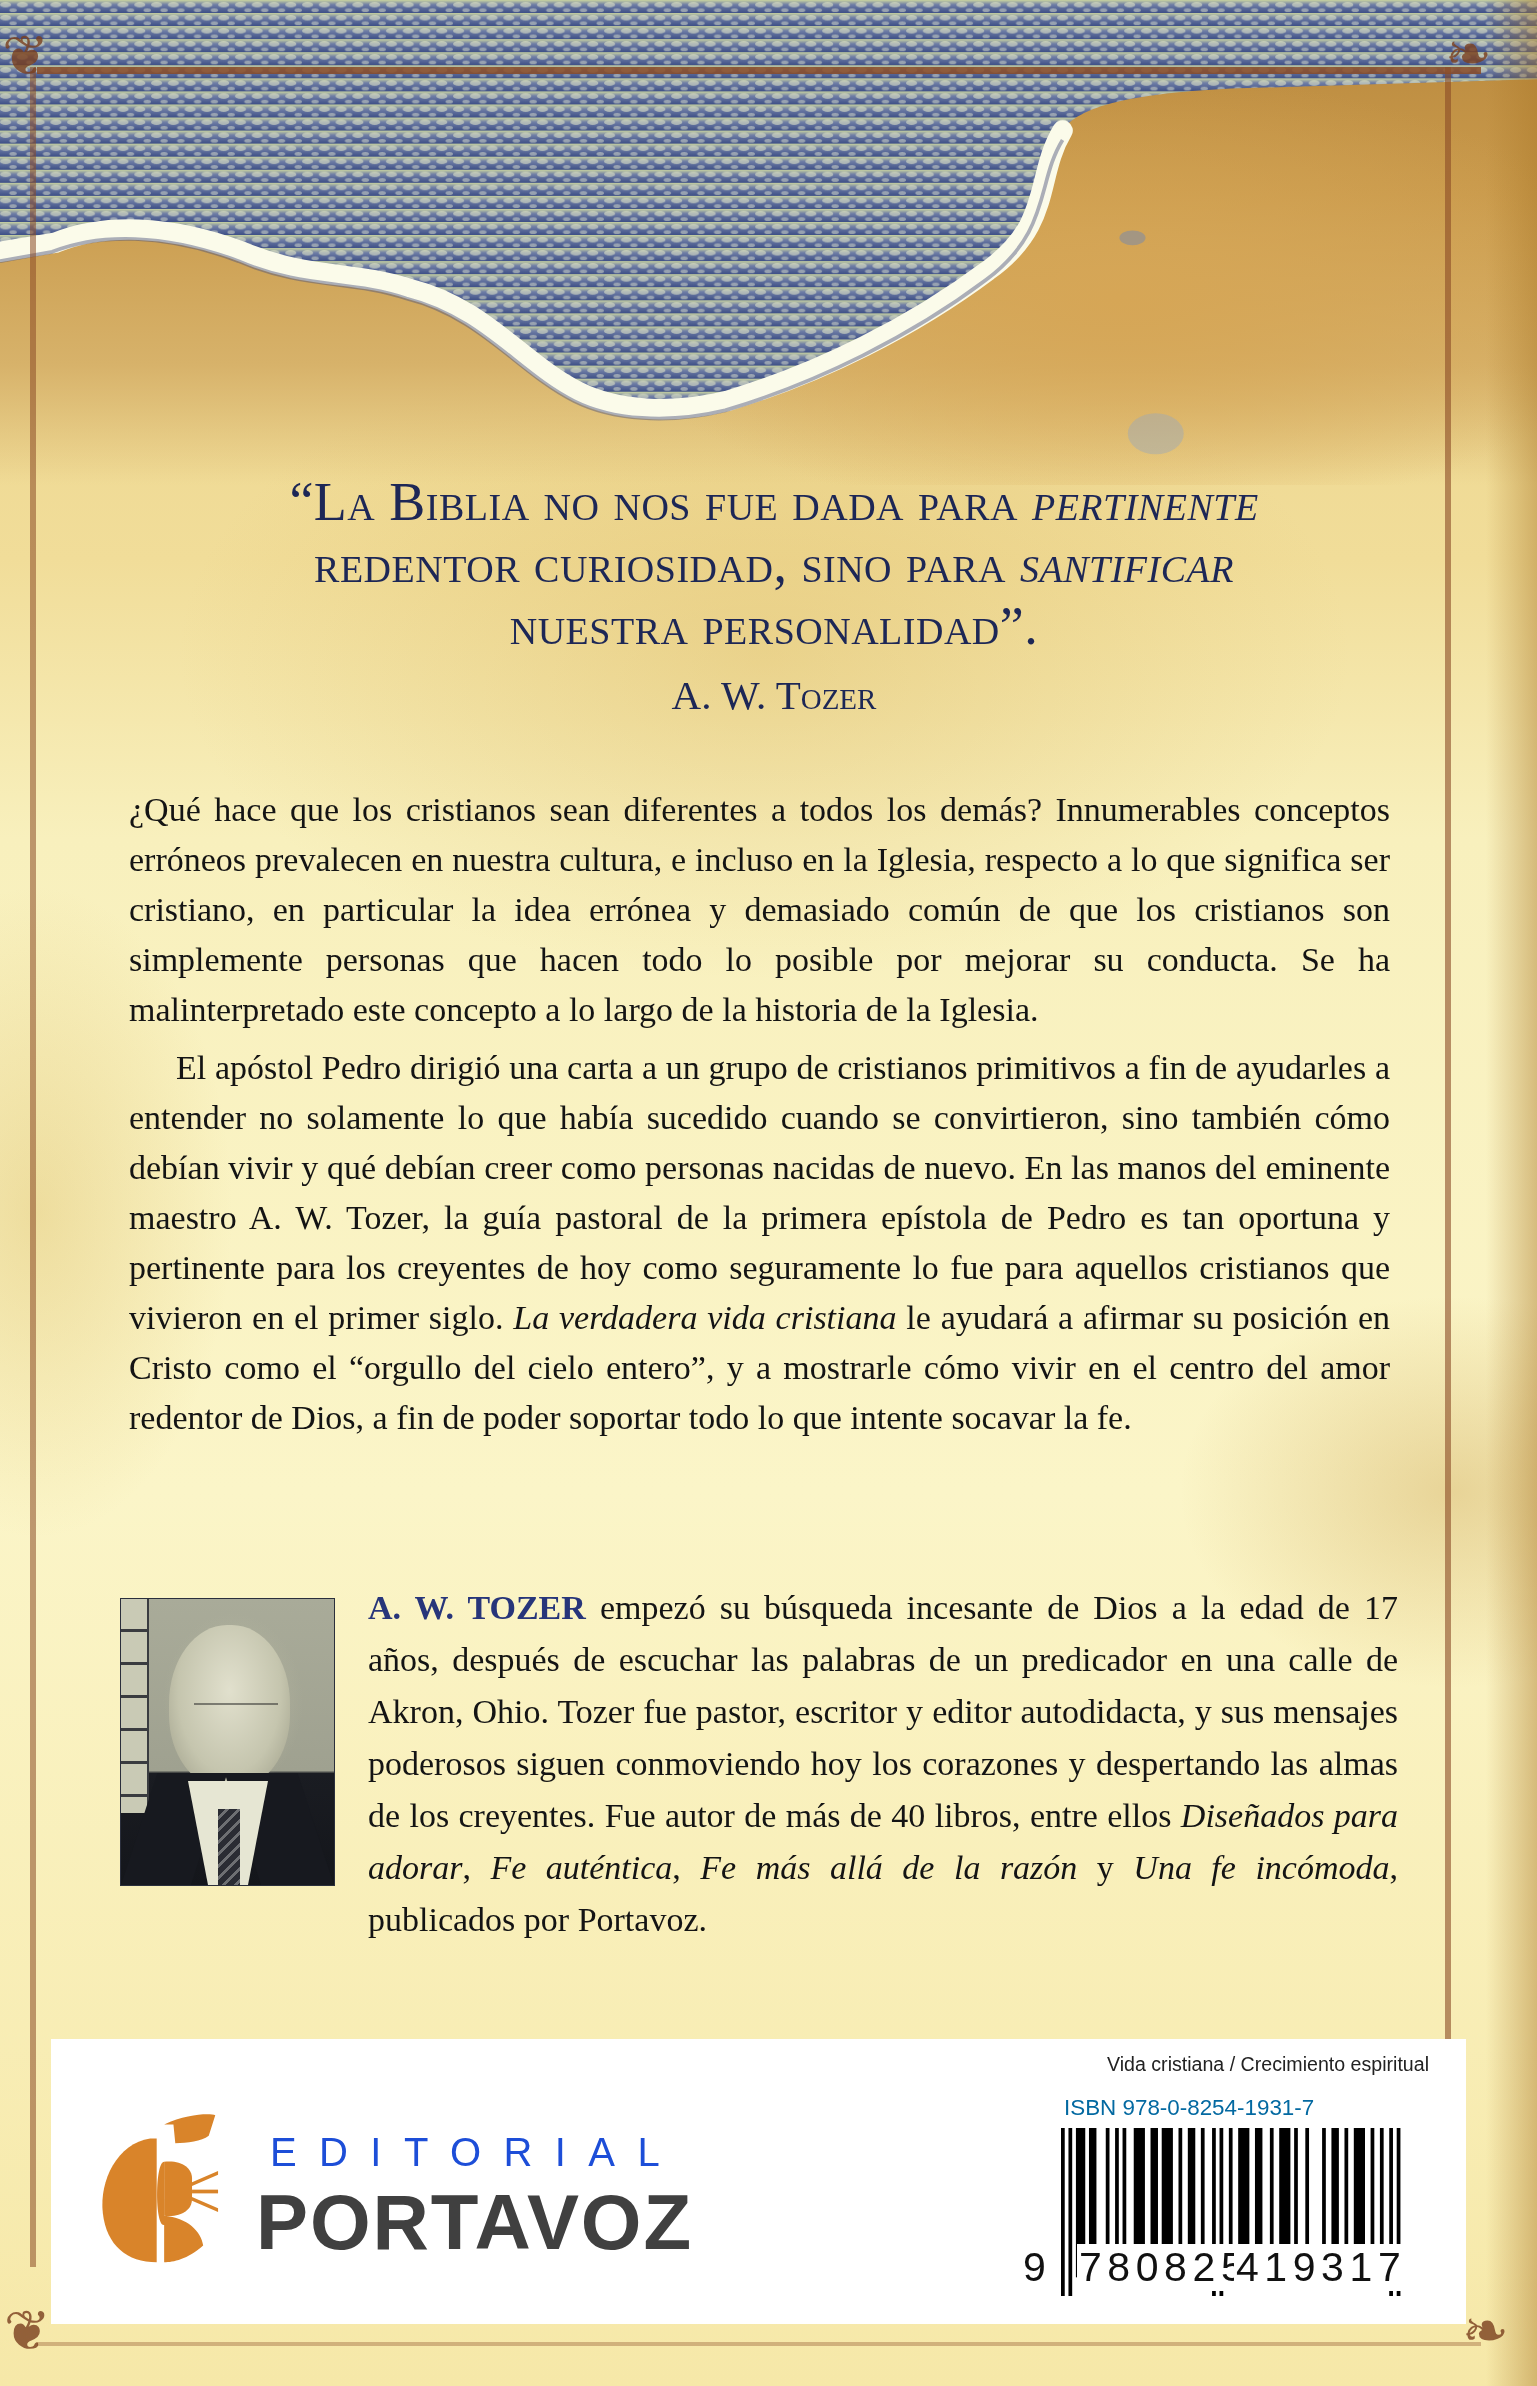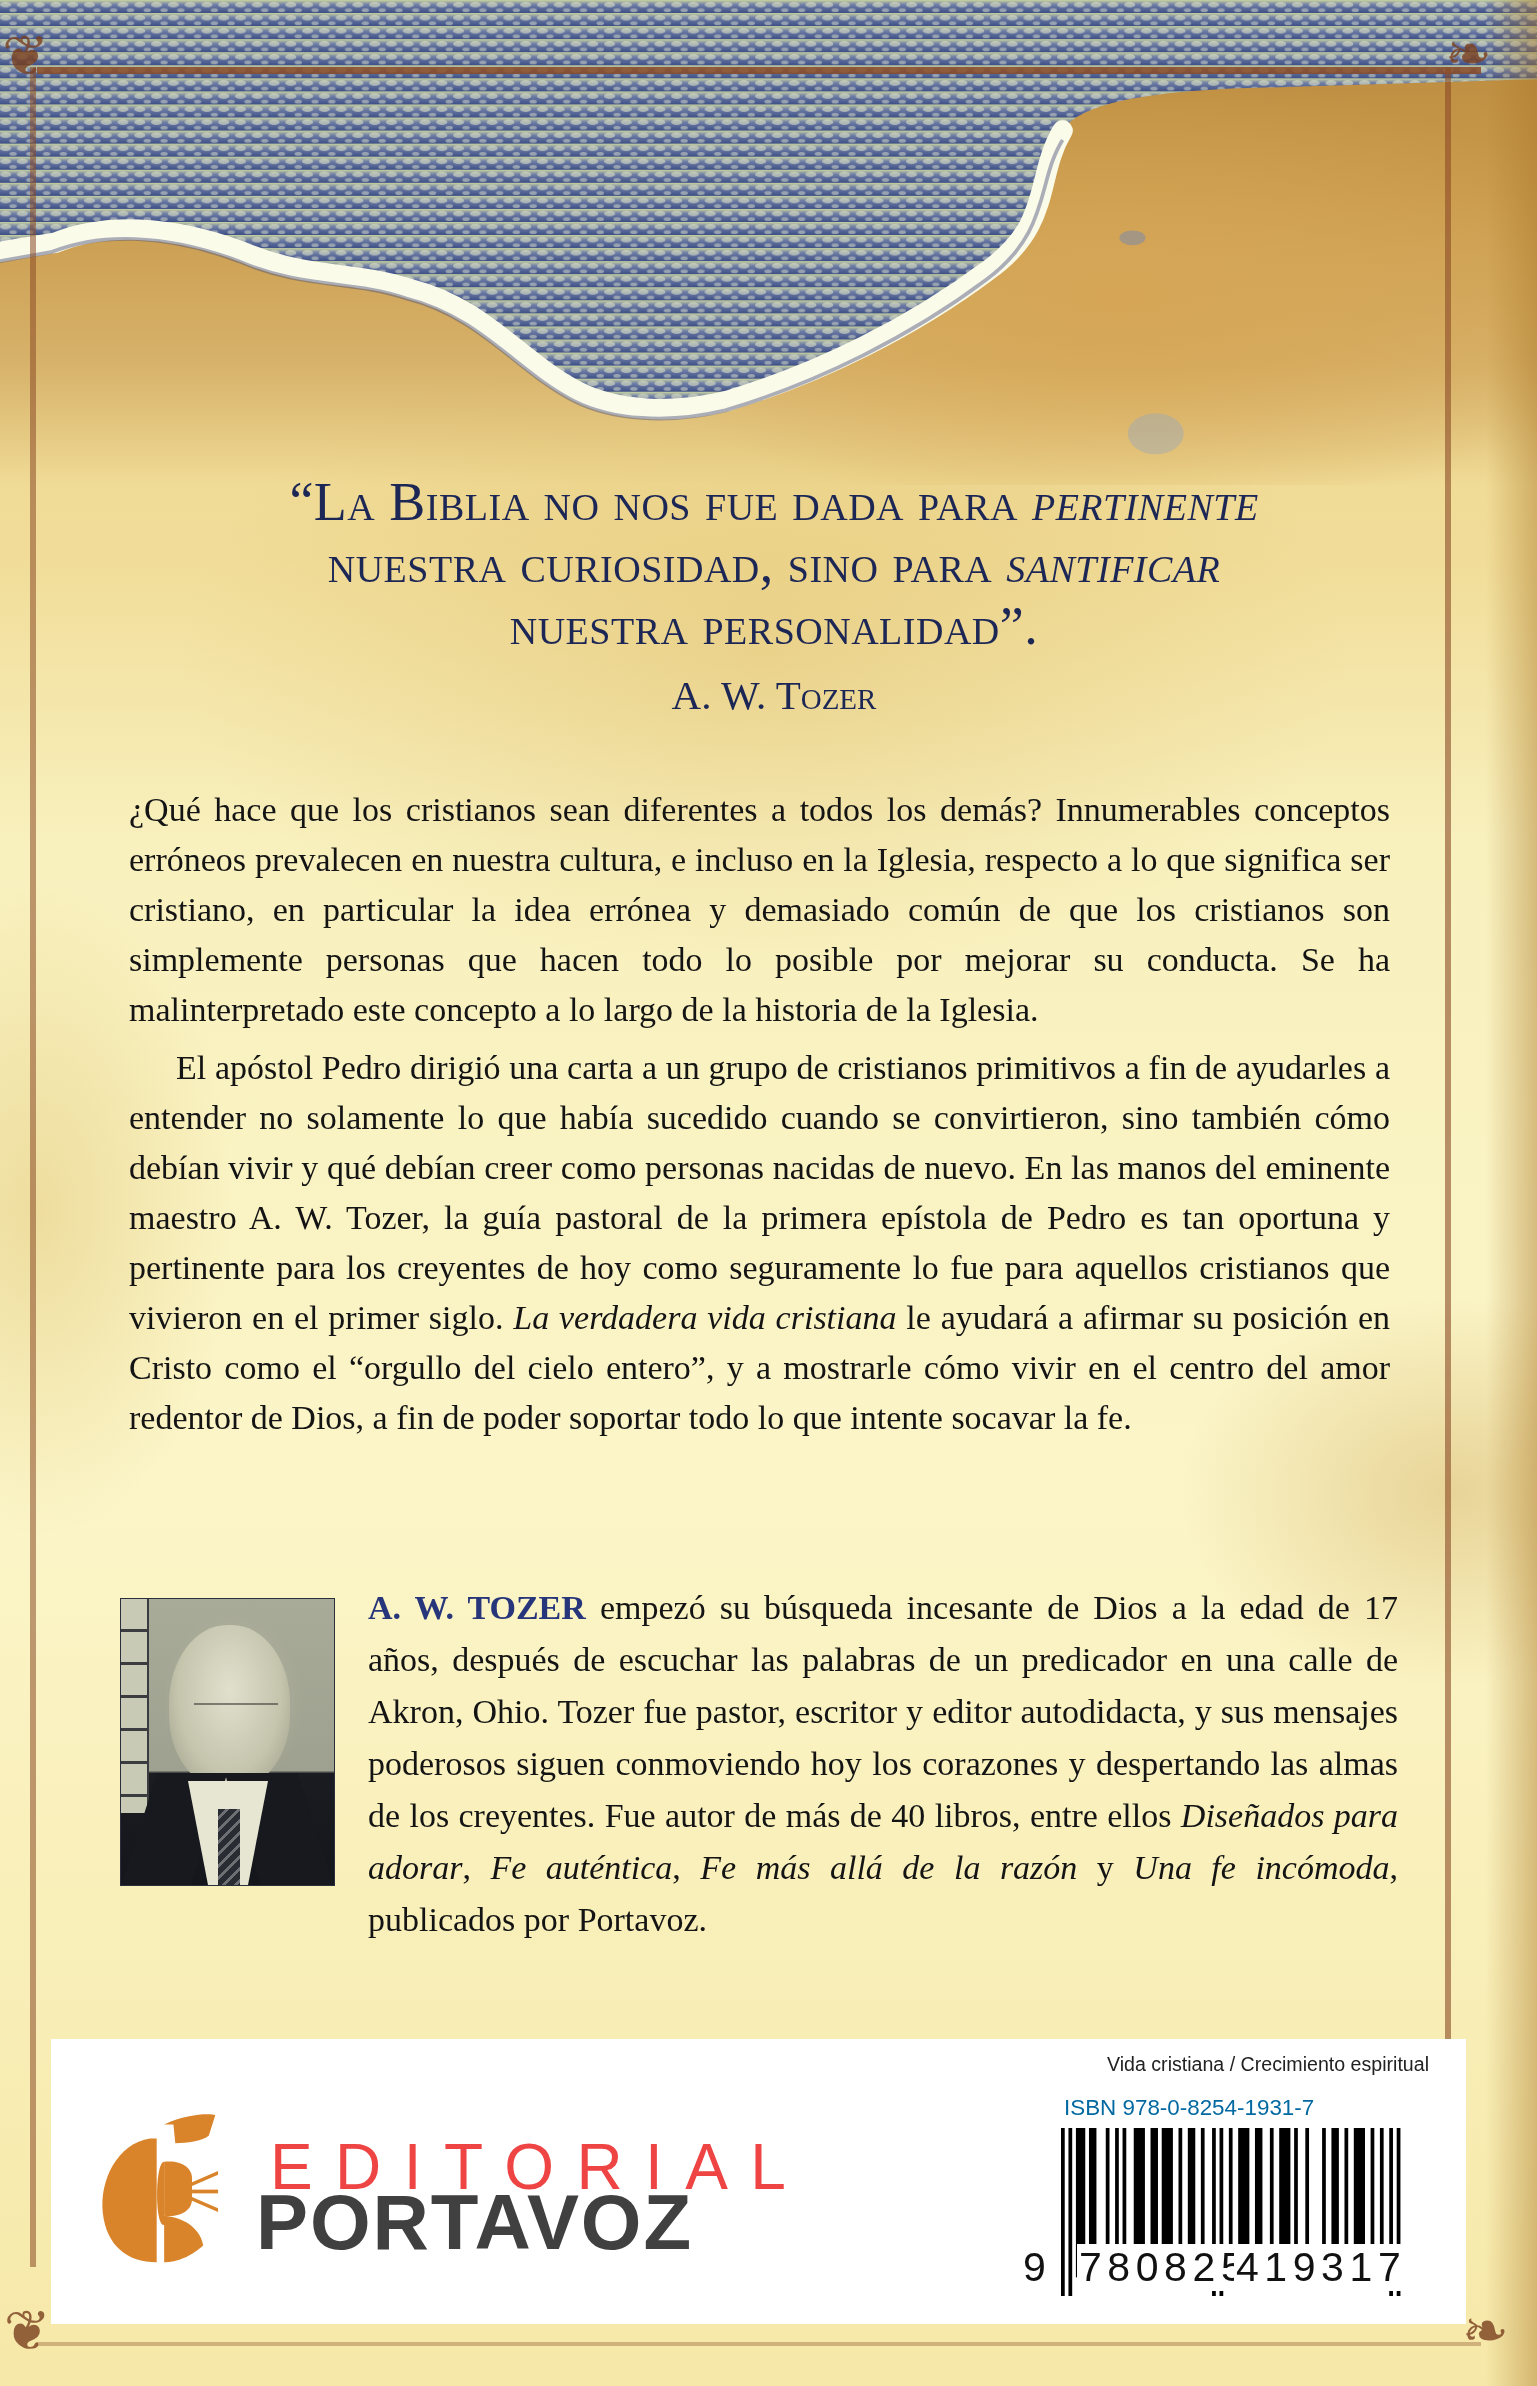--- a/index.html
+++ b/index.html
@@ -125,22 +125,22 @@
     
     .white-panel {
       position: absolute; left: 51px; top: 2039px; width: 1415px; height: 285px;
       background: #ffffff;
     }
     .logo-mark {
       position: absolute; left: 48px; top: 67px; width: 121px; height: 158px;
     }
     .logo-editorial {
       position: absolute; left: 219px; top: 91px;
-      font-family: "Liberation Sans", sans-serif; font-size: 64px;
-      letter-spacing: 22.4px; color: #ef4444; font-weight: normal;
+      font-family: "Liberation Sans", sans-serif; font-size: 40px;
+      letter-spacing: 22.4px; color: #1d4ed8; font-weight: normal;
     }
     .logo-portavoz {
       position: absolute; left: 205px; top: 138px;
       font-family: Liberation Sans, sans-serif; font-size: 78px;
       font-weight: bold; color: #404040; letter-spacing: 1.9px;
     }
     .category {
       position: absolute; right: 37px; top: 14px;
       font-family: "Liberation Sans", sans-serif; font-size: 19.6px; color: #222;
     }
@@ -191,21 +191,21 @@
   <div class="frame-line left"></div>
   <div class="frame-line right"></div>
   <div class="frame-line bottom"></div>
   <div class="ornament" style="left:1.9px; top:28px;">❦</div>
   <div class="ornament" style="right:45px; top:26px;">❧</div>
   <div class="ornament" style="left:3.7px; top:2303px;">❦</div>
   <div class="ornament" style="right:28px; top:2303px;">❧</div>
 
   <div class="quote">
     <span class="line"><span>“La Biblia no nos fue dada para </span><em>pertinente</em></span>
-    <span class="line"><span>nuestra curiosidad, sino para </span><em>santificar</em></span>
+    <span class="line"><span>redentor curiosidad, sino para </span><em>santificar</em></span>
     <span class="line">nuestra personalidad”.</span>
   </div>
   <div class="quote-author">A. W. Tozer</div>
 
   <div class="body-text">
     <p>¿Qué hace que los cristianos sean diferentes a todos los demás? Innumerables conceptos erróneos prevalecen en nuestra cultura, e incluso en la Iglesia, respecto a lo que significa ser cristiano, en particular la idea errónea y demasiado común de que los cristianos son simplemente personas que hacen todo lo posible por mejorar su conducta. Se ha malinterpretado este concepto a lo largo de la historia de la Iglesia.</p>
     <p class="indent"><span>El apóstol Pedro dirigió una carta a un grupo de cristianos primitivos a fin de ayudarles a entender no solamente lo que había sucedido cuando se convirtieron, sino también cómo debían vivir y qué debían creer como personas nacidas de nuevo. En las manos del eminente maestro A. W. Tozer, la guía pastoral de la primera epístola de Pedro es tan oportuna y pertinente para los creyentes de hoy como seguramente lo fue para aquellos cristianos que vivieron en el primer siglo.</span> <em>La verdadera vida cristiana</em><span> le ayudará a afirmar su posición en Cristo como el “orgullo del cielo entero”, y a mostrarle cómo vivir en el centro del amor redentor de Dios, a fin de poder soportar todo lo que intente socavar la fe.</span></p>
   </div>
 
   <div class="portrait" title="A. W. Tozer portrait">

